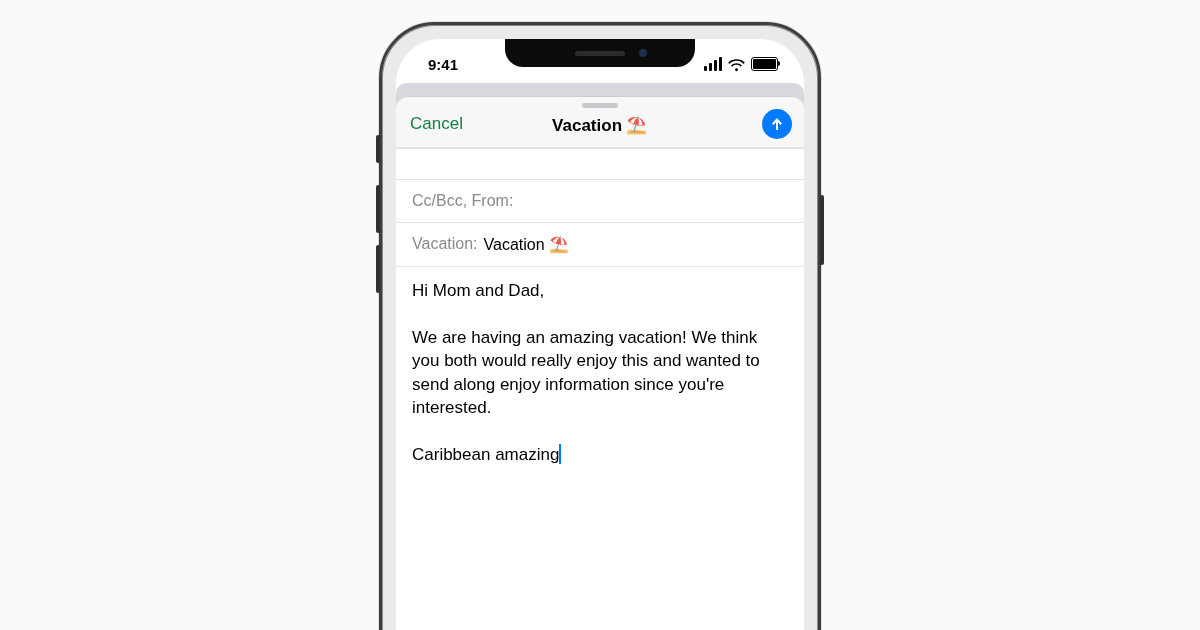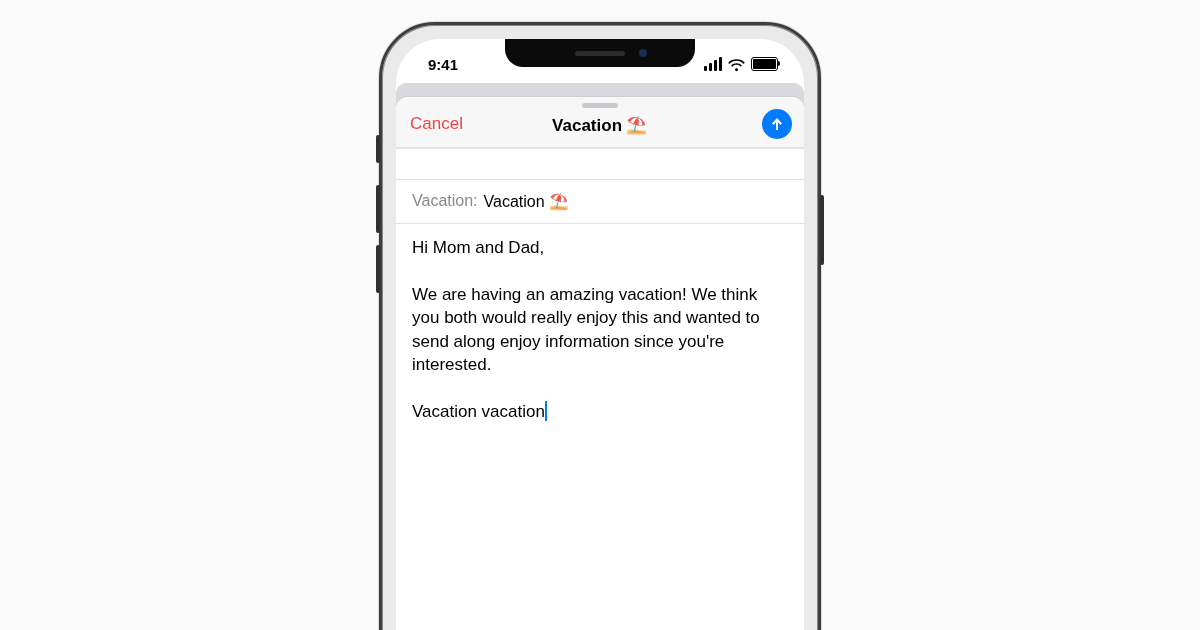--- a/index.html
+++ b/index.html
@@ -137,21 +137,21 @@
     display: flex;
     align-items: center;
     justify-content: center;
   }
   .grabber {
     position: absolute; top: 6px; left: 50%; transform: translateX(-50%);
     width: 36px; height: 5px; background: #c9c9cd; border-radius: 3px;
   }
   .nav-cancel {
     position: absolute; left: 14px; top: 17px;
-    color: #ef4444; font-size: 17px;
+    color: #15803d; font-size: 17px;
   }
   .nav-title {
     font-size: 17px; font-weight: 600; color: #000;
     margin-top: 6px;
   }
   .nav-send {
     position: absolute; right: 12px; top: 12px;
     width: 30px; height: 30px;
   }
   .send-circle {
@@ -235,28 +235,31 @@
             <div class="send-circle">
               <svg width="16" height="16" viewBox="0 0 16 16">
                 <path d="M8 2 L13 7.5 L11.6 8.9 L9 6.3 L9 14 L7 14 L7 6.3 L4.4 8.9 L3 7.5 Z" fill="#fff"></path>
               </svg>
             </div>
           </div>
         </div>
 
         <div class="recipient-row"></div>
 
+        <div class="ccbcc-row">
+          <span>Cc/Bcc, From:</span>
+        </div>
 
         <div class="subject-row">
           <span>Vacation:</span>
           <span class="subject-value">Vacation ⛱️</span>
         </div>
 
         <div class="body-area"><span>Hi Mom and Dad,</span>
 
 <span>We are having an amazing vacation! We think you both would really enjoy this and wanted to send along enjoy information since you're interested.</span>
 
-<span>Vacation vacation</span><span class="caret"></span></div>
+<span>Caribbean amazing</span><span class="caret"></span></div>
 
       </div>
     </div>
   </div>
 </div>
 
 </body></html>

